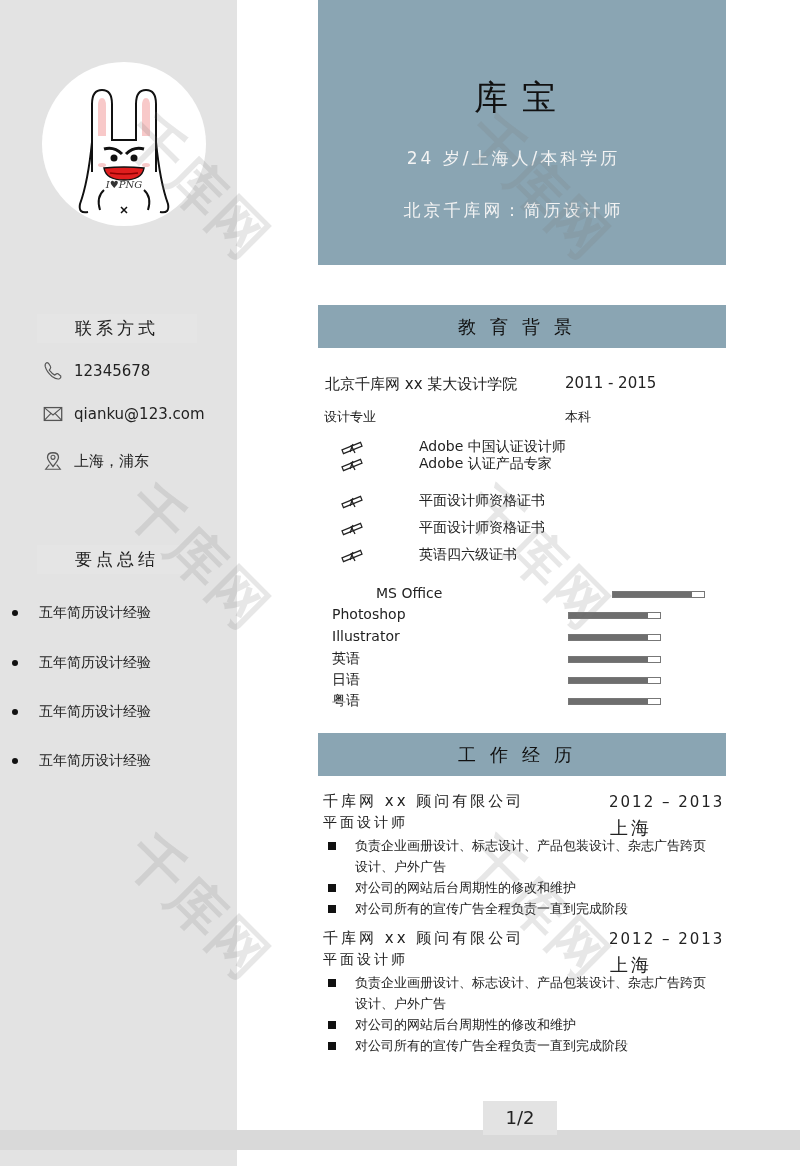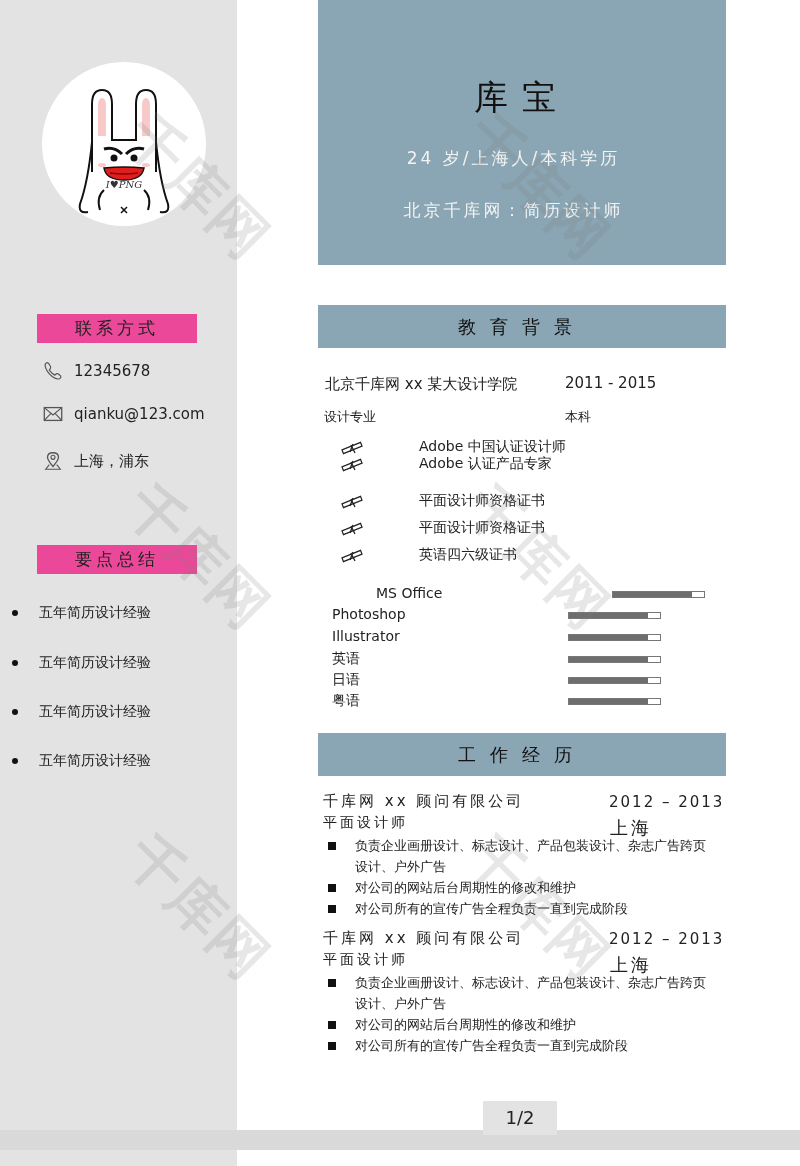--- a/index.html
+++ b/index.html
@@ -6,21 +6,21 @@
   html, body { width: 800px; height: 1166px; background: #ffffff; overflow: hidden; }
   body { position: relative; font-family: "DejaVu Sans", "Liberation Sans", sans-serif; color: #222; }
 
   .sidebar { position: absolute; left: 0; top: 0; width: 237px; height: 1166px; background: #e3e3e3; }
   .bottom-strip { position: absolute; left: 0; top: 1130px; width: 800px; height: 20px; background: #d9d9d9; }
   .sidebar-lower { position: absolute; left: 0; top: 1150px; width: 236px; height: 16px; background: #e3e3e3; }
 
   .avatar { position: absolute; left: 42px; top: 62px; width: 164px; height: 164px; border-radius: 50%; background: #fff; overflow: hidden; }
   .avatar svg { width: 164px; height: 164px; display: block; }
 
-  .side-title { position: absolute; left: 37px; width: 160px; height: 29px; background: #ec4899; font-size: 17px; letter-spacing: 4px; text-align: center; line-height: 29px; color: #222; }
+  .side-title { position: absolute; left: 37px; width: 160px; height: 29px; background: #e5e5e5; font-size: 17px; letter-spacing: 4px; text-align: center; line-height: 29px; color: #222; }
 
   .contact-row { position: absolute; left: 42px; display: flex; align-items: center; font-size: 15px; color: #222; }
   .contact-row .icon { width: 22px; height: 22px; margin-right: 10px; display: inline-flex; align-items: center; justify-content: center; }
   .contact-row svg { width: 22px; height: 22px; }
 
   .summary-item { position: absolute; left: 12px; display: flex; align-items: center; font-size: 14px; color: #222; }
   .summary-item .dot { width: 6px; height: 6px; background: #111; border-radius: 50%; margin-right: 21px; }
 
   .header-panel { position: absolute; left: 318px; top: 0; width: 408px; height: 265px; background: #8aa5b3; }
   .header-name { position: absolute; left: 0; right: 0; top: 75px; text-align: center; font-size: 34px; letter-spacing: 14px; color: #111; }

